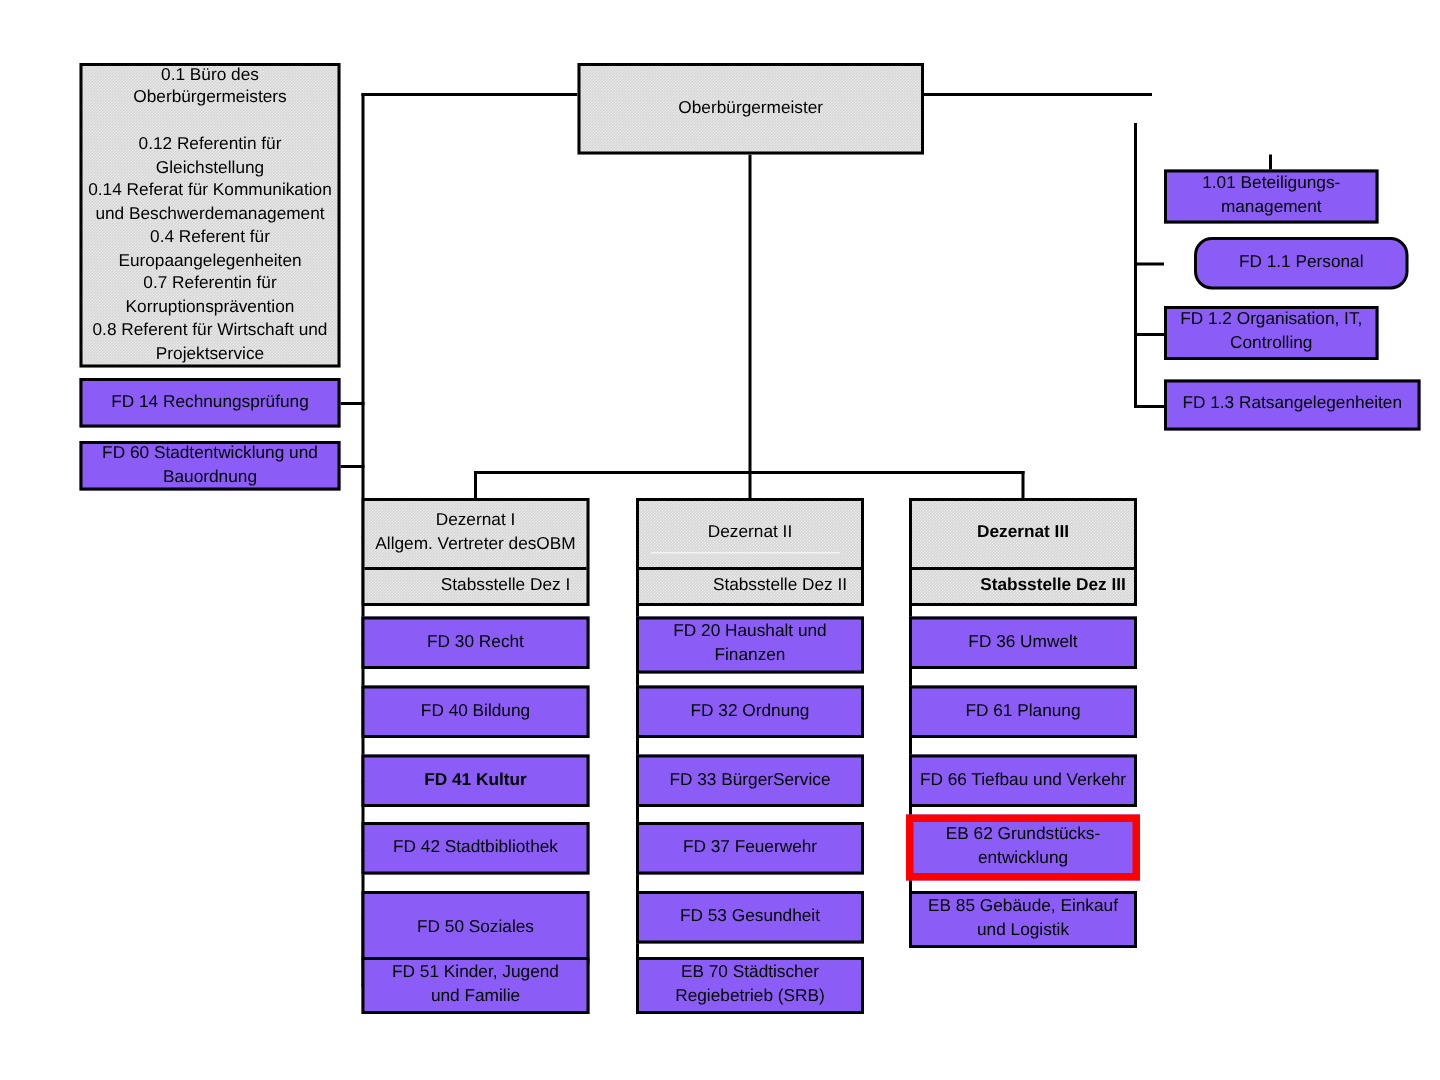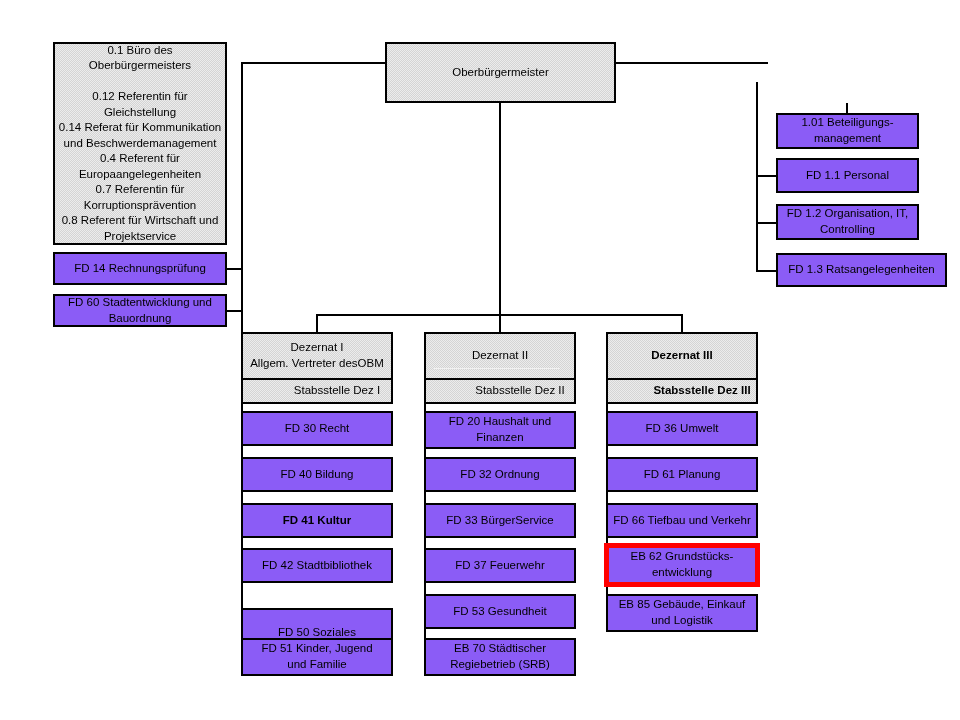--- a/index.html
+++ b/index.html
@@ -175,21 +175,21 @@
     <span class="txt">FD 60 Stadtentwicklung und
 Bauordnung</span>
   </div>
 
 
   <div class="box" style="left:776px; top:113px; width:143px; height:36px;">
     <span class="txt">1.01 Beteiligungs-
 management</span>
   </div>
 
-  <div class="box" style="left:776px; top:158px; width:143px; height:35px;">
+  <div class="box" style="left:796px; top:158px; width:143px; height:35px;border-radius:12px;">
     <span class="txt">FD 1.1 Personal</span>
   </div>
 
   <div class="box" style="left:776px; top:204px; width:143px; height:36px;">
     <span class="txt">FD 1.2 Organisation, IT,
 Controlling</span>
   </div>
 
   <div class="box" style="left:776px; top:253px; width:171px; height:34px;">
     <span class="txt">FD 1.3 Ratsangelegenheiten</span>
@@ -206,21 +206,21 @@
   </div>
   <div class="box" style="left:241px; top:457px; width:152px; height:35px;">
     <span class="txt">FD 40 Bildung</span>
   </div>
   <div class="box" style="left:241px; top:503px; width:152px; height:35px;font-weight:bold;">
     <span class="txt">FD 41 Kultur</span>
   </div>
   <div class="box" style="left:241px; top:548px; width:152px; height:35px;text-align:center;">
     <span class="txt">FD 42 Stadtbibliothek</span>
   </div>
-  <div class="box" style="left:241px; top:608px; width:152px; height:49px;">
+  <div class="box" style="left:241px; top:594px; width:152px; height:49px;">
     <span class="txt">FD 50 Soziales</span>
   </div>
   <div class="box" style="left:241px; top:638px; width:152px; height:38px;">
     <span class="txt">FD 51 Kinder, Jugend
 und Familie</span>
   </div>
 
   <div class="splitbox" style="left:424px; top:332px; width:152px; height:72px;">
     <div class="head" style="position:relative;">
       <span>Dezernat II</span>

